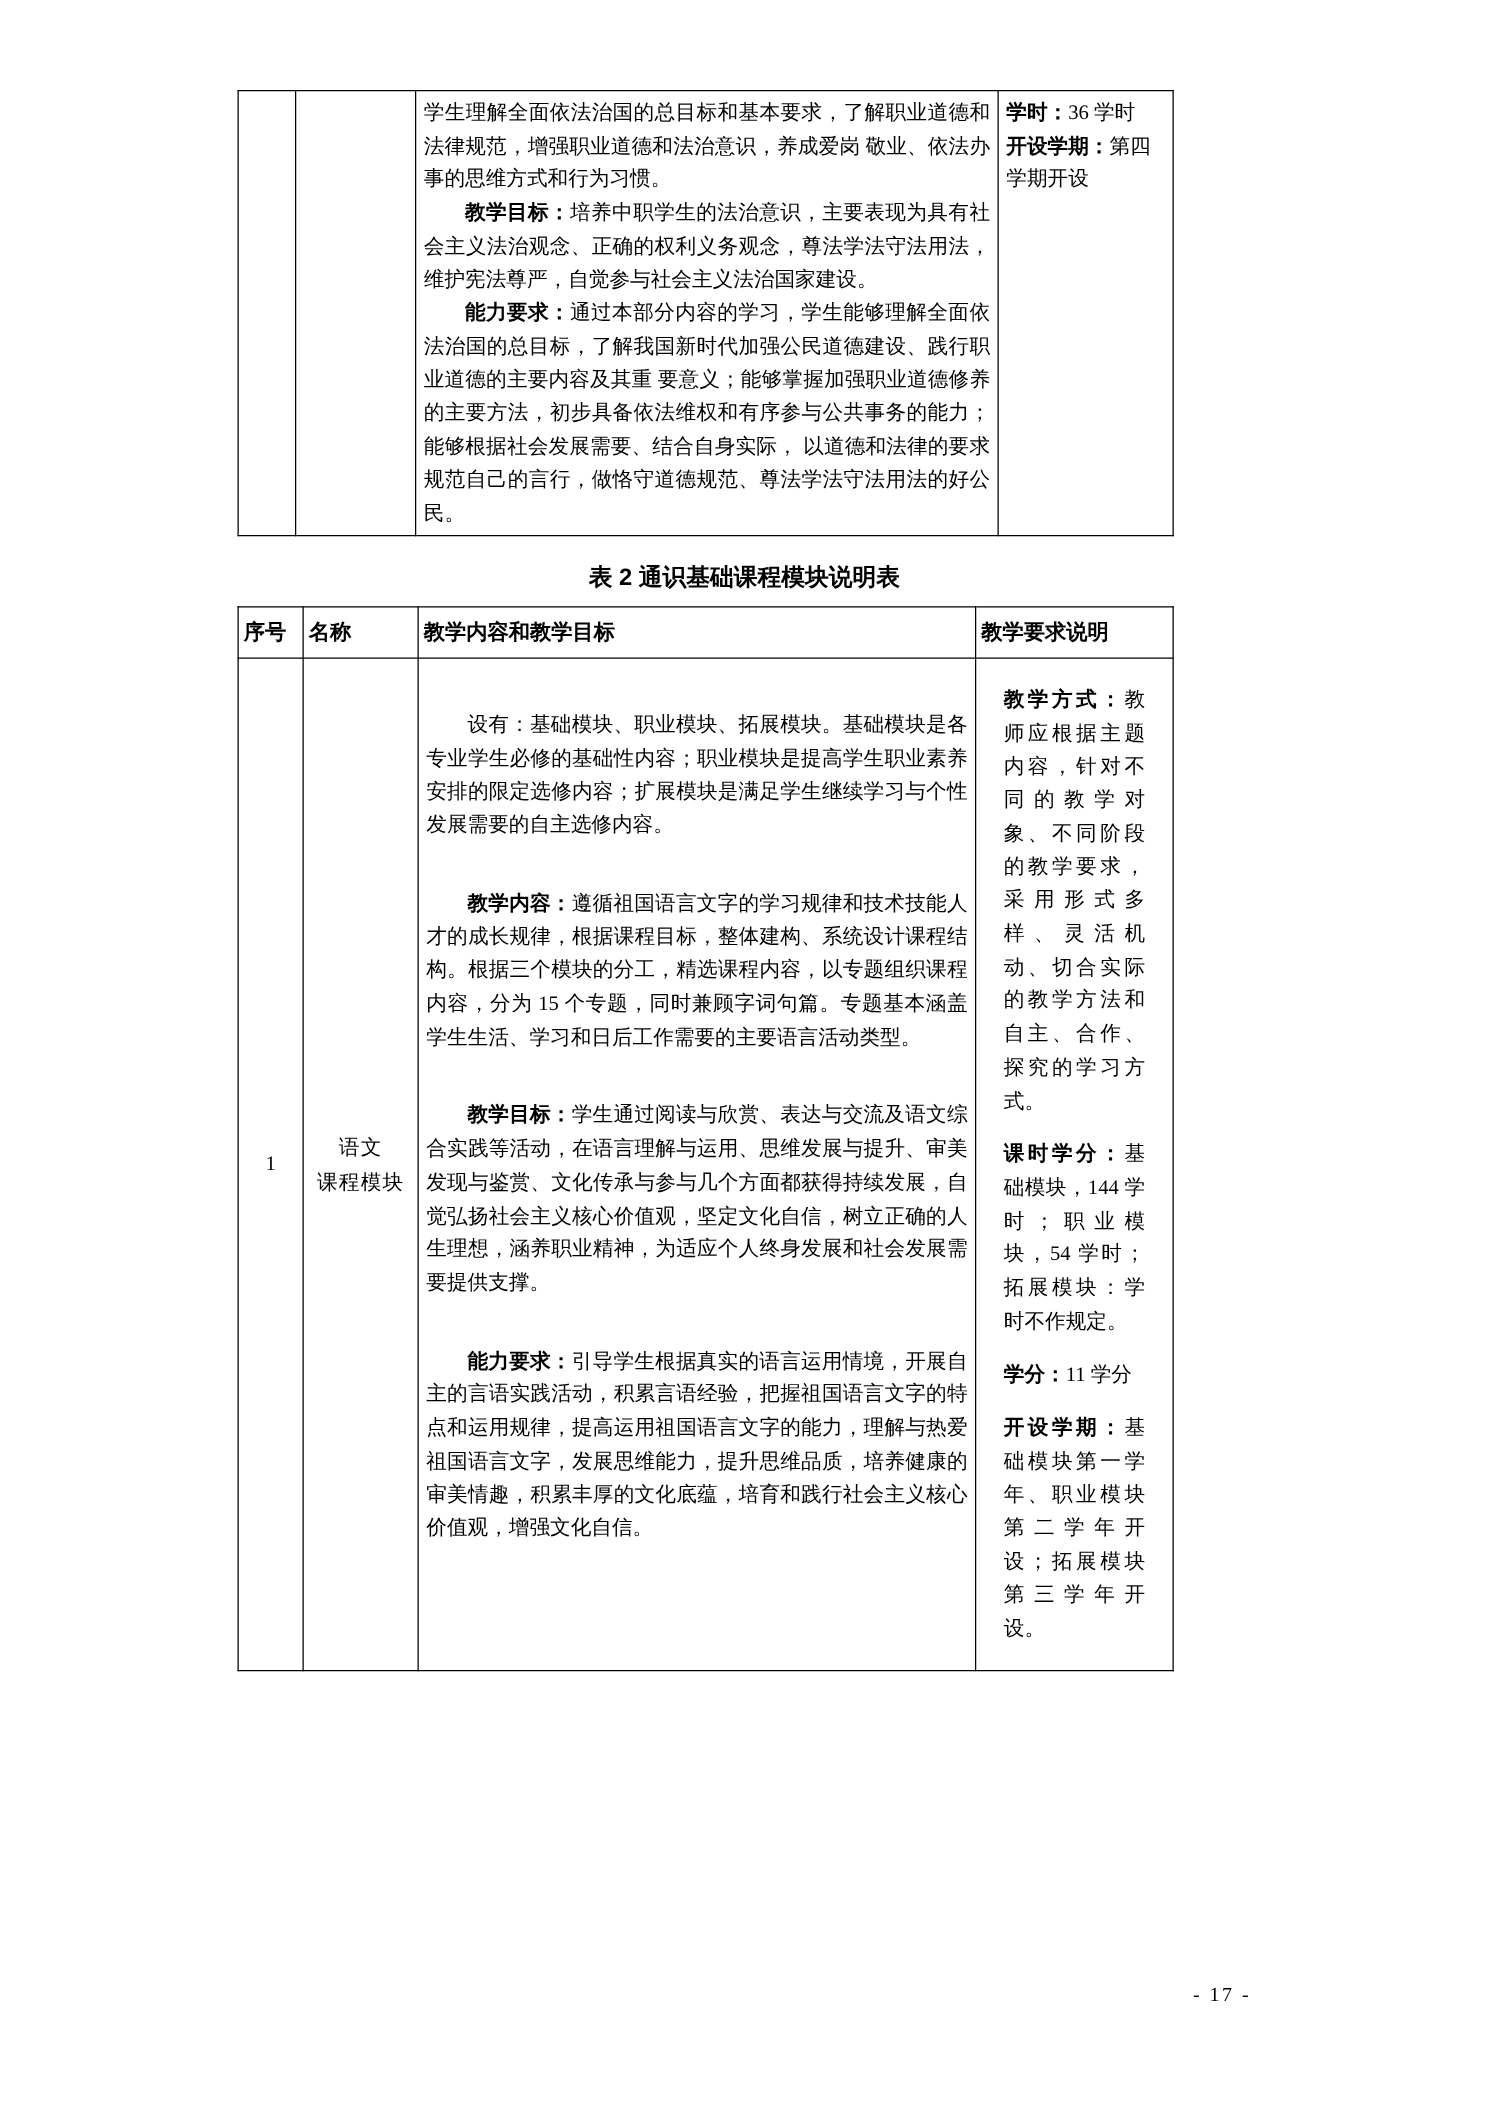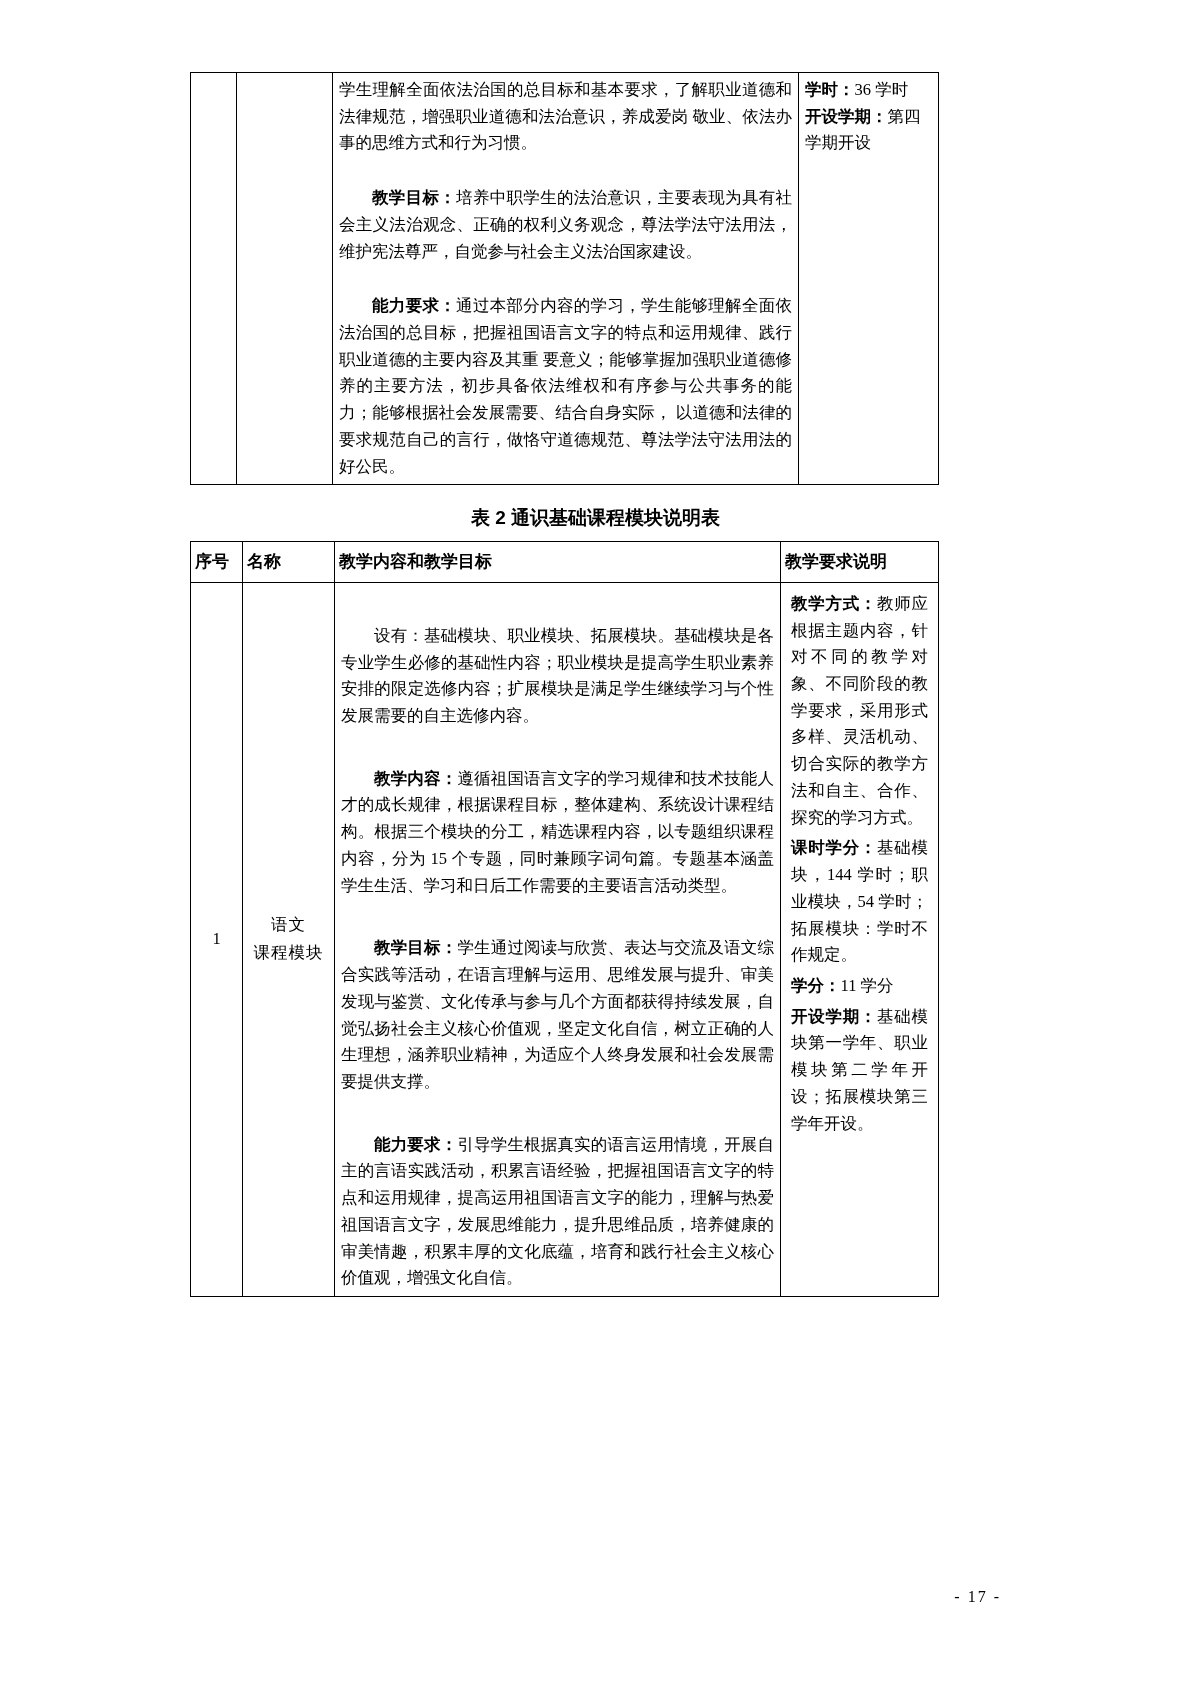--- a/index.html
+++ b/index.html
@@ -42,21 +42,21 @@
   .tbl-top col.c1 { width: 46px; }
   .tbl-top col.c2 { width: 96px; }
   .tbl-top col.c3 { width: 466px; }
   .tbl-top col.c4 { width: 140px; }
   .cell-text p {
     margin: 0;
     text-align: justify;
     text-justify: inter-ideograph;
     text-indent: 0;
   }
-  .cell-text p.ind { text-indent: 2em; margin-top: 28px; }
+  .cell-text p.ind { text-indent: 2em; }
   .bold { font-weight: bold; }
   .req-cell p { margin: 0; text-align: left; }
 
   .section-title {
     margin: 22px 0 0 0;
     font-size: 19px;
     font-family: "Liberation Sans", "DejaVu Sans", sans-serif;
     font-weight: bold;
     letter-spacing: 0.5px;
   }
@@ -91,21 +91,21 @@
   }
   .tbl2 .body-cell p {
     margin: 0;
     text-align: justify;
     text-justify: inter-ideograph;
     font-size: 16.5px;
     line-height: 1.62;
   }
   .tbl2 .body-cell p.ind { text-indent: 2em; margin-top: 36px; }
   .tbl2 .req-cell p {
-    margin: 4px;
+    margin: 16px;
     text-align: justify;
     text-justify: inter-ideograph;
     font-size: 16.5px;
     line-height: 1.62;
   }
   .page-number {
     position: absolute;
     right: 190px;
     bottom: 78px;
     font-size: 16px;
@@ -125,21 +125,21 @@
         <col class="c3">
         <col class="c4">
     </colgroup>
     <tbody>
       <tr>
         <td></td>
         <td></td>
         <td class="cell-text">
           <p><span>学生理解全面依法治国的总目标和基本要求，了解职业道德和法律规范，增强职业道德和法治意识，养成爱岗 敬业、依法办事的思维方式和行为习惯。</span></p>
           <p class="ind"><span class="bold">教学目标：</span><span>培养中职学生的法治意识，主要表现为具有社会主义法治观念、正确的权利义务观念，尊法学法守法用法，维护宪法尊严，自觉参与社会主义法治国家建设。</span></p>
-          <p class="ind"><span class="bold">能力要求：</span><span>通过本部分内容的学习，学生能够理解全面依法治国的总目标，把握祖国语言文字的特点和运用规律、践行职业道德的主要内容及其重 要意义；能够掌握加强职业道德修养的主要方法，初步具备依法维权和有序参与公共事务的能力；能够根据社会发展需要、结合自身实际， 以道德和法律的要求规范自己的言行，做恪守道德规范、尊法学法守法用法的好公民。</span></p>
+          <p class="ind"><span class="bold">能力要求：</span><span>通过本部分内容的学习，学生能够理解全面依法治国的总目标，了解我国新时代加强公民道德建设、践行职业道德的主要内容及其重 要意义；能够掌握加强职业道德修养的主要方法，初步具备依法维权和有序参与公共事务的能力；能够根据社会发展需要、结合自身实际， 以道德和法律的要求规范自己的言行，做恪守道德规范、尊法学法守法用法的好公民。</span></p>
         </td>
         <td class="req-cell">
           <p><span class="bold">学时：</span><span>36 学时</span></p>
           <p><span class="bold">开设学期：</span><span>第四学期开设</span></p>
         </td>
       </tr>
     </tbody>
   </table>
 
 

